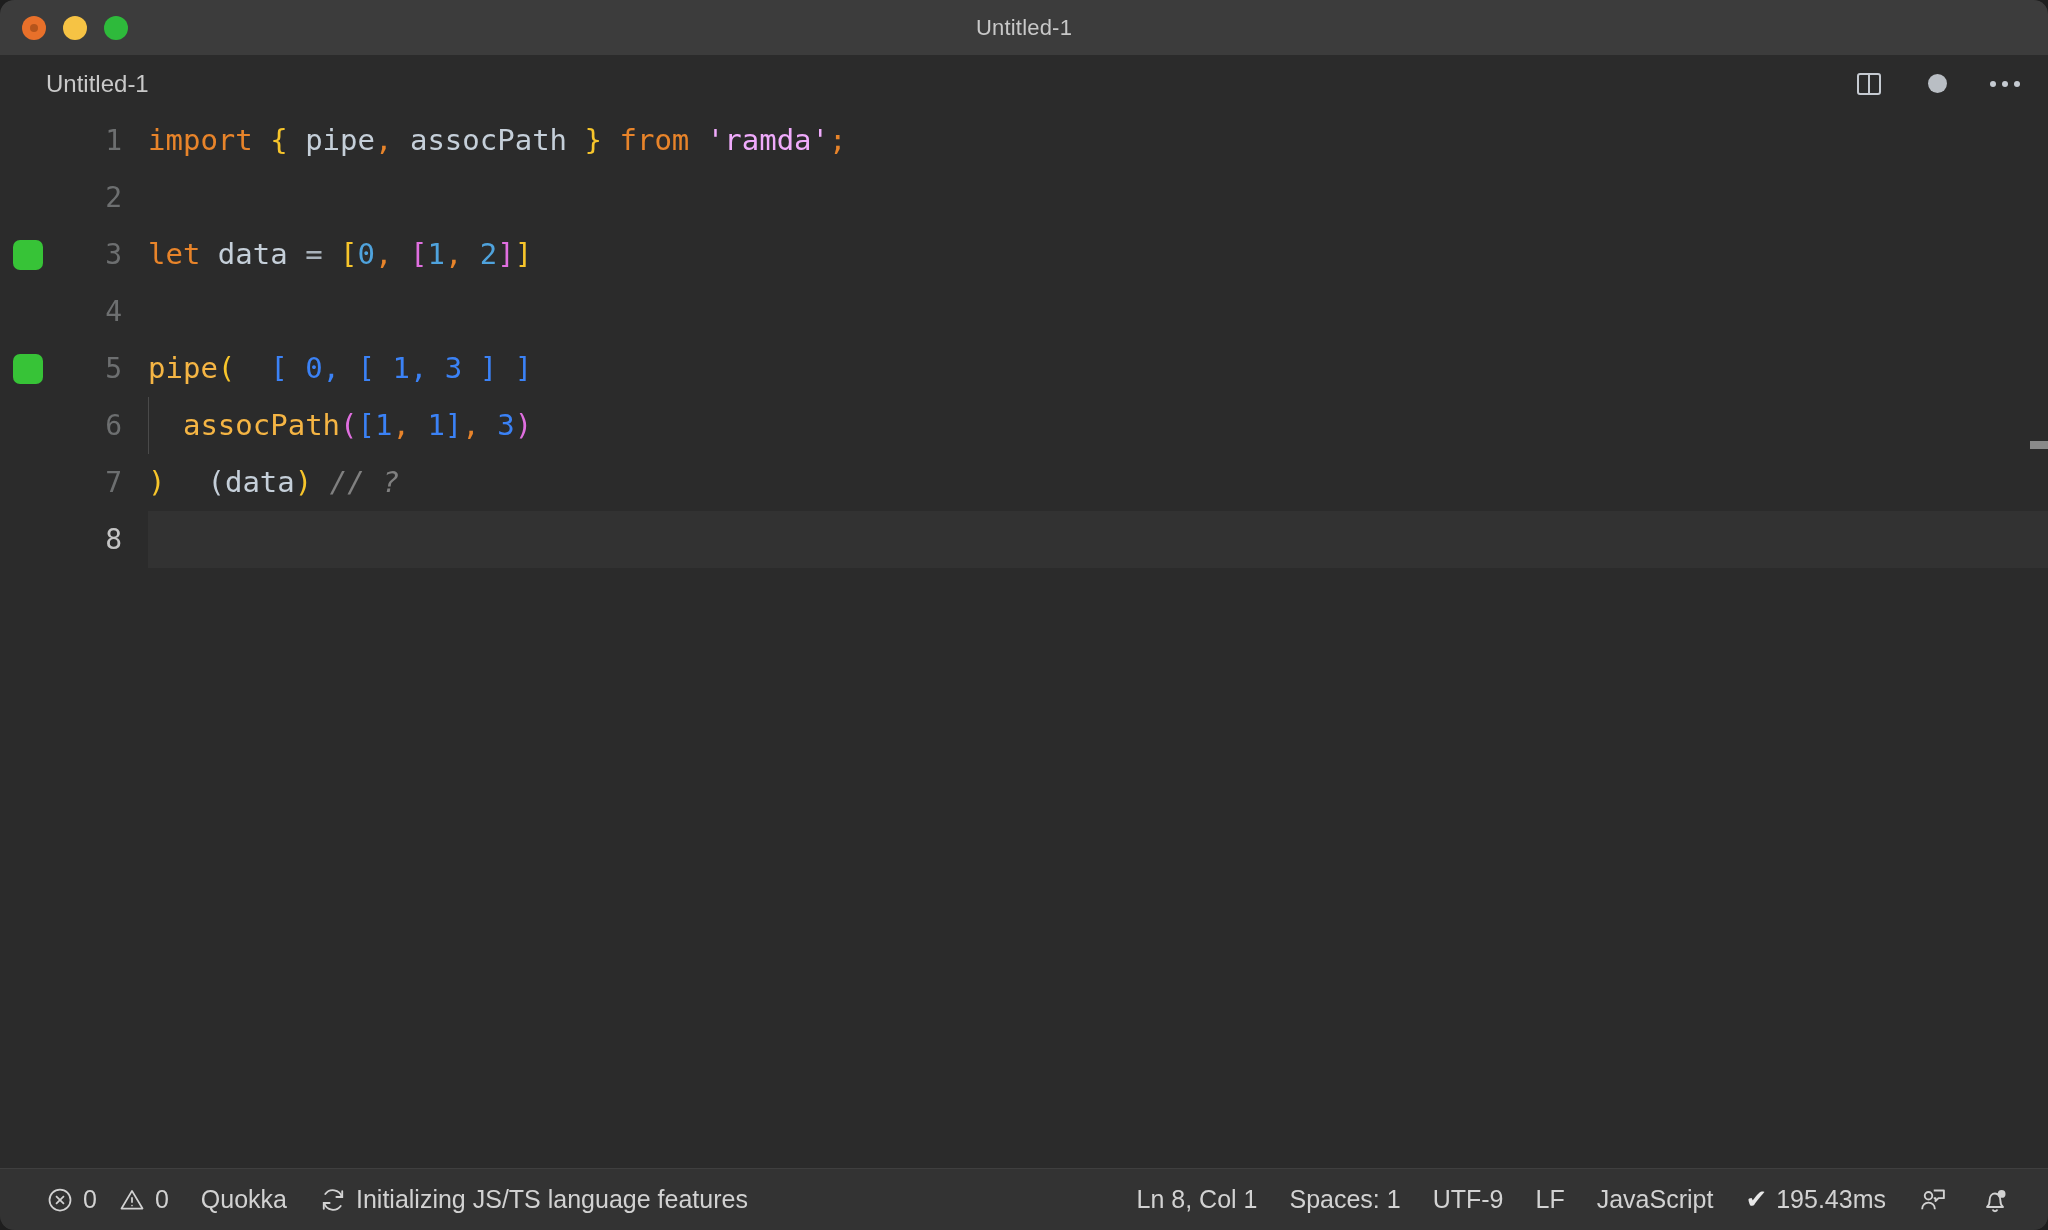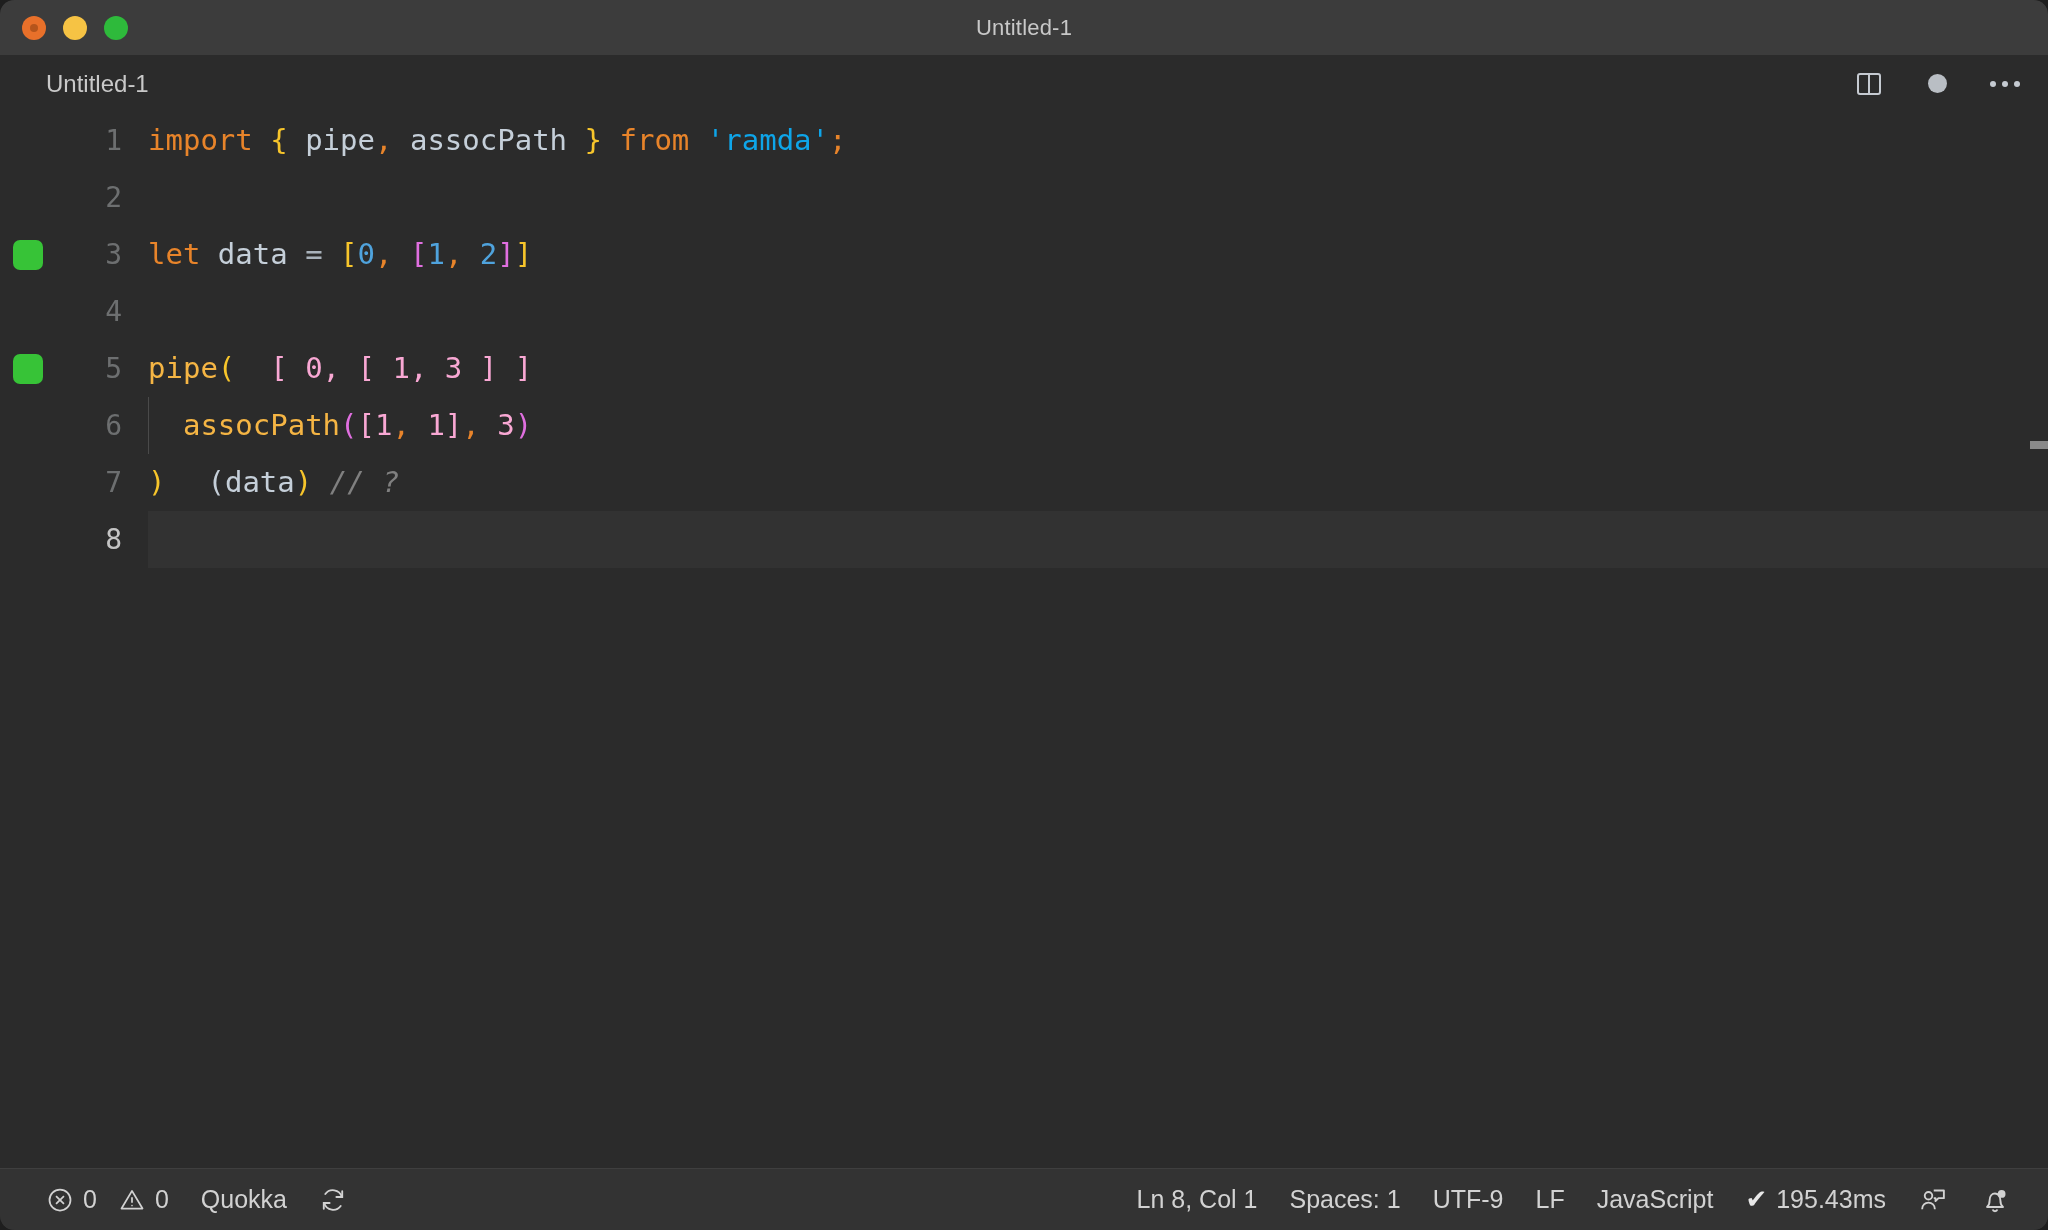--- a/index.html
+++ b/index.html
@@ -150,27 +150,27 @@
     width: 1px;
     height: 57px;
     background: #4a4a4a;
   }
 
   
   .kw   { color: #e8842a; font-weight: normal; }
   .plain{ color: #c5cfd9; }
   .op   { color: #a9b2bb; }
   .fn   { color: #f5b544; }
-  .str  { color: #0ea5e9; }
+  .str  { color: #f0abfc; }
   .cmt  { color: #808080; font-style: italic; }
   .br-y { color: #f7c52b; }
   .br-m { color: #e06fe0; }
   .num  { color: #4fa3dd; }
   .comma{ color: #e8842a; }
-  .qv   { color: #f9a8d4; }
+  .qv   { color: #3b82f6; }
   .punc { color: #c5cfd9; margin-left: 42px; }
 
   
   .vscroll {
     position: absolute;
     top: 0; right: 0;
     width: 18px;
     height: 100%;
   }
   .vscroll-mark {
@@ -340,20 +340,21 @@
 
     <div class="sb-item">
       <span class="sb-icon">
         <svg width="28" height="28" viewBox="0 0 24 24" fill="none" stroke="#d2d2d2" stroke-width="1.6" stroke-linecap="round">
           <path d="M19.5 9.2 A8 8 0 0 0 5.4 6.9"></path>
           <polyline points="19.9,4.4 19.9,9.4 14.9,9.4"></polyline>
           <path d="M4.5 14.8 A8 8 0 0 0 18.6 17.1"></path>
           <polyline points="4.1,19.6 4.1,14.6 9.1,14.6"></polyline>
         </svg>
       </span>
+      <span>Initializing JS/TS language features</span>
     </div>
 
     <div class="sb-spacer"></div>
 
     <div class="sb-item">
       <span>Ln 8, Col 1</span>
     </div>
     <div class="sb-item">
       <span>Spaces: 1</span>
     </div>

